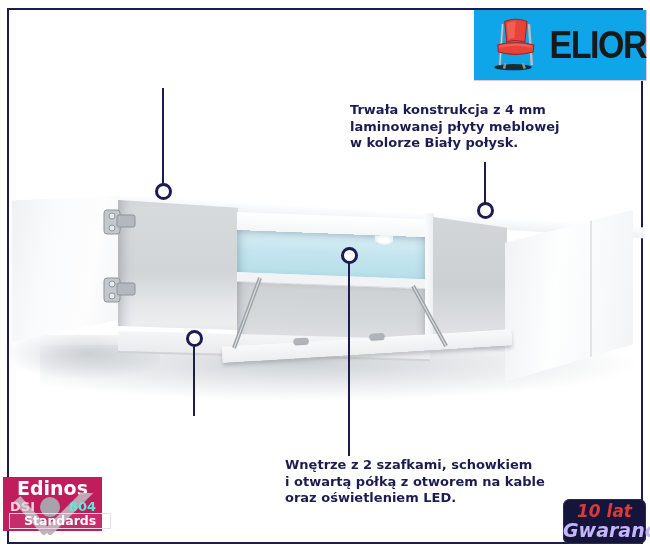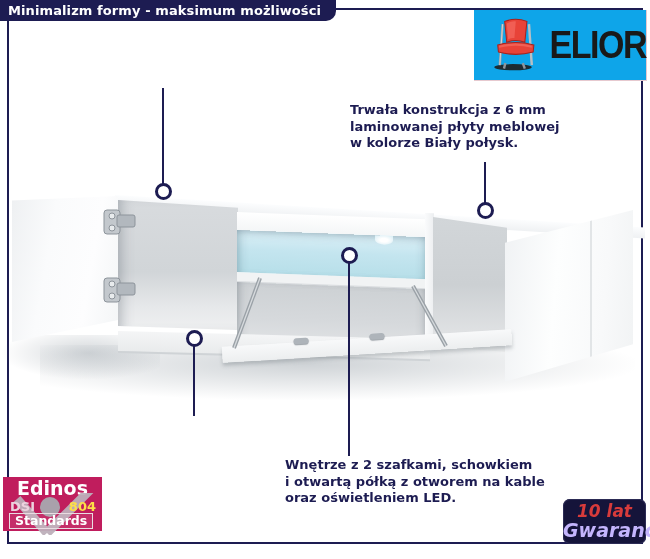--- a/index.html
+++ b/index.html
@@ -72,23 +72,20 @@
       box-shadow:0 1px 1px rgba(70,80,90,.5);}
   .stays{left:0;top:0;width:650px;height:250px;pointer-events:none;}
 </style>
 </head>
 <body>
 
 <div class="stage">
 
   <div class="frame"></div>
 
-  <div class="banner">
-    <span>Minimalizm formy - maksimum możliwości</span>
-  </div>
 
   <div class="logo">
     <svg class="chair" viewBox="0 0 80 80">
       <ellipse cx="36" cy="72" rx="27" ry="4.5" fill="#1e1e1e" opacity="0.9"></ellipse>
       <path d="M21 10 L17 69" stroke="#9aa0a6" stroke-width="3.5" fill="none"></path>
       <path d="M59 10 L63 69" stroke="#b9bfc5" stroke-width="3.5" fill="none"></path>
       <path d="M21 10 L17 69" stroke="#d9dde0" stroke-width="1.2" fill="none"></path>
       <path d="M24 6 Q40 0 56 6 L53 36 Q40 31 27 36 Z" fill="#e84338" stroke="#a8221c" stroke-width="1.5"></path>
       <path d="M27 9 Q34 5 40 6 L38 30 Q32 29 29 32 Z" fill="#f3655b" opacity="0.8"></path>
       <path d="M25 66 L23 74" stroke="#8f969d" stroke-width="3.5" fill="none"></path>
@@ -148,36 +145,36 @@
 
   <div class="cline" style="left:484px;top:162px;height:41px;"></div>
   <div class="cdot" style="left:477px;top:202px;"></div>
 
   <div class="cline" style="left:193px;top:346px;height:70px;"></div>
   <div class="cdot" style="left:186px;top:330px;"></div>
 
   <div class="cline" style="left:348px;top:263px;height:193px;"></div>
   <div class="cdot" style="left:341px;top:247px;"></div>
 
-  <div class="ann ann-r">Trwała konstrukcja z 6 mm
+  <div class="ann ann-r">Trwała konstrukcja z 4 mm
 laminowanej płyty meblowej
 w kolorze Biały połysk.</div>
   <div class="ann ann-br">Wnętrze z 2 szafkami, schowkiem
 i otwartą półką z otworem na kable
 oraz oświetleniem LED.</div>
 
   <div style="position:absolute;left:3px;top:477px;width:99px;height:54px;background:#c01d5d;z-index:8;">
     <div style="text-align:center;color:#fff;font-size:19px;font-weight:bold;line-height:20px;margin-top:1px;">Edinos</div>
     <svg viewBox="0 0 99 42" style="position:absolute;left:0;top:16px;width:99px;height:42px;">
       <path d="M14 6 L44 40 M44 40 L88 -4" stroke="#bdafb9" stroke-width="9" fill="none" opacity="0.95"></path>
       <circle cx="47" cy="14" r="10" fill="#a9a1ab"></circle>
     </svg>
     <div style="position:absolute;left:7px;bottom:17px;color:#ecd2de;font-size:13px;font-weight:bold;">DSI</div>
-    <div style="position:absolute;right:6px;bottom:17px;color:#fde047;font-size:13px;font-weight:bold;text-align:right;">804</div>
-    <div style="position:absolute;left:6px;bottom:2px;padding:0 5px;border:1px solid #e9dce2;background:rgba(255,255,255,0.08);color:#fff;font-size:12.5px;font-weight:bold;line-height:14px;">Standards</div>
+    <div style="position:absolute;right:6px;bottom:17px;color:#5eead4;font-size:13px;font-weight:bold;text-align:right;">804</div>
+    <div style="position:absolute;left:6px;bottom:2px;padding:0 14px;border:1px solid #e9dce2;background:rgba(255,255,255,0.08);color:#fff;font-size:12.5px;font-weight:bold;line-height:14px;">Standards</div>
   </div>
 
   <div style="position:absolute;left:563px;top:499px;width:83px;height:45px;background:#15143a;border-radius:7px;z-index:8;text-align:center;box-shadow:0 0 0 1px #2c2b55 inset;">
     <div style="color:#d83b3b;font-size:17px;font-weight:bold;font-style:italic;line-height:21px;margin-top:2px;">10 lat</div>
     <div style="color:#c4b5fd;font-size:19px;font-weight:bold;font-style:italic;line-height:16px;">Gwarancji</div>
   </div>
 
 </div>
 
 </body></html>

